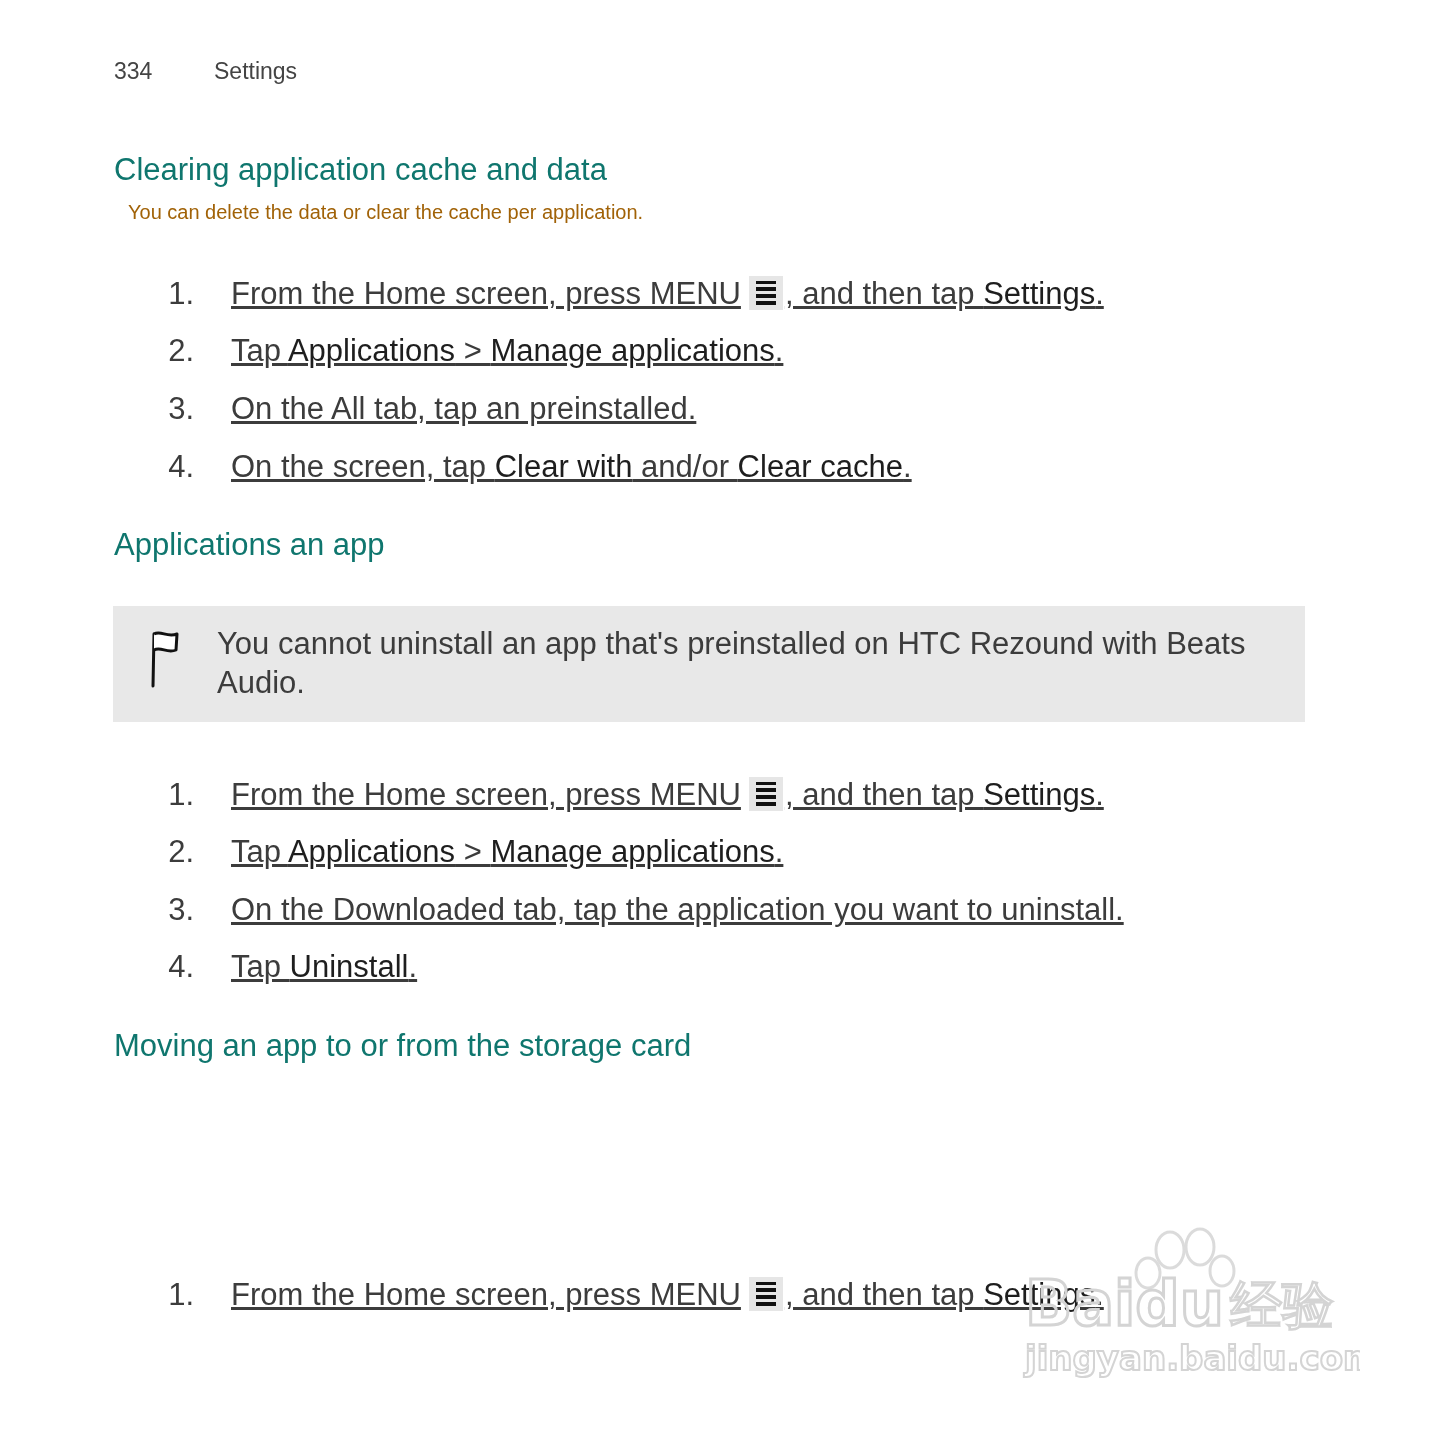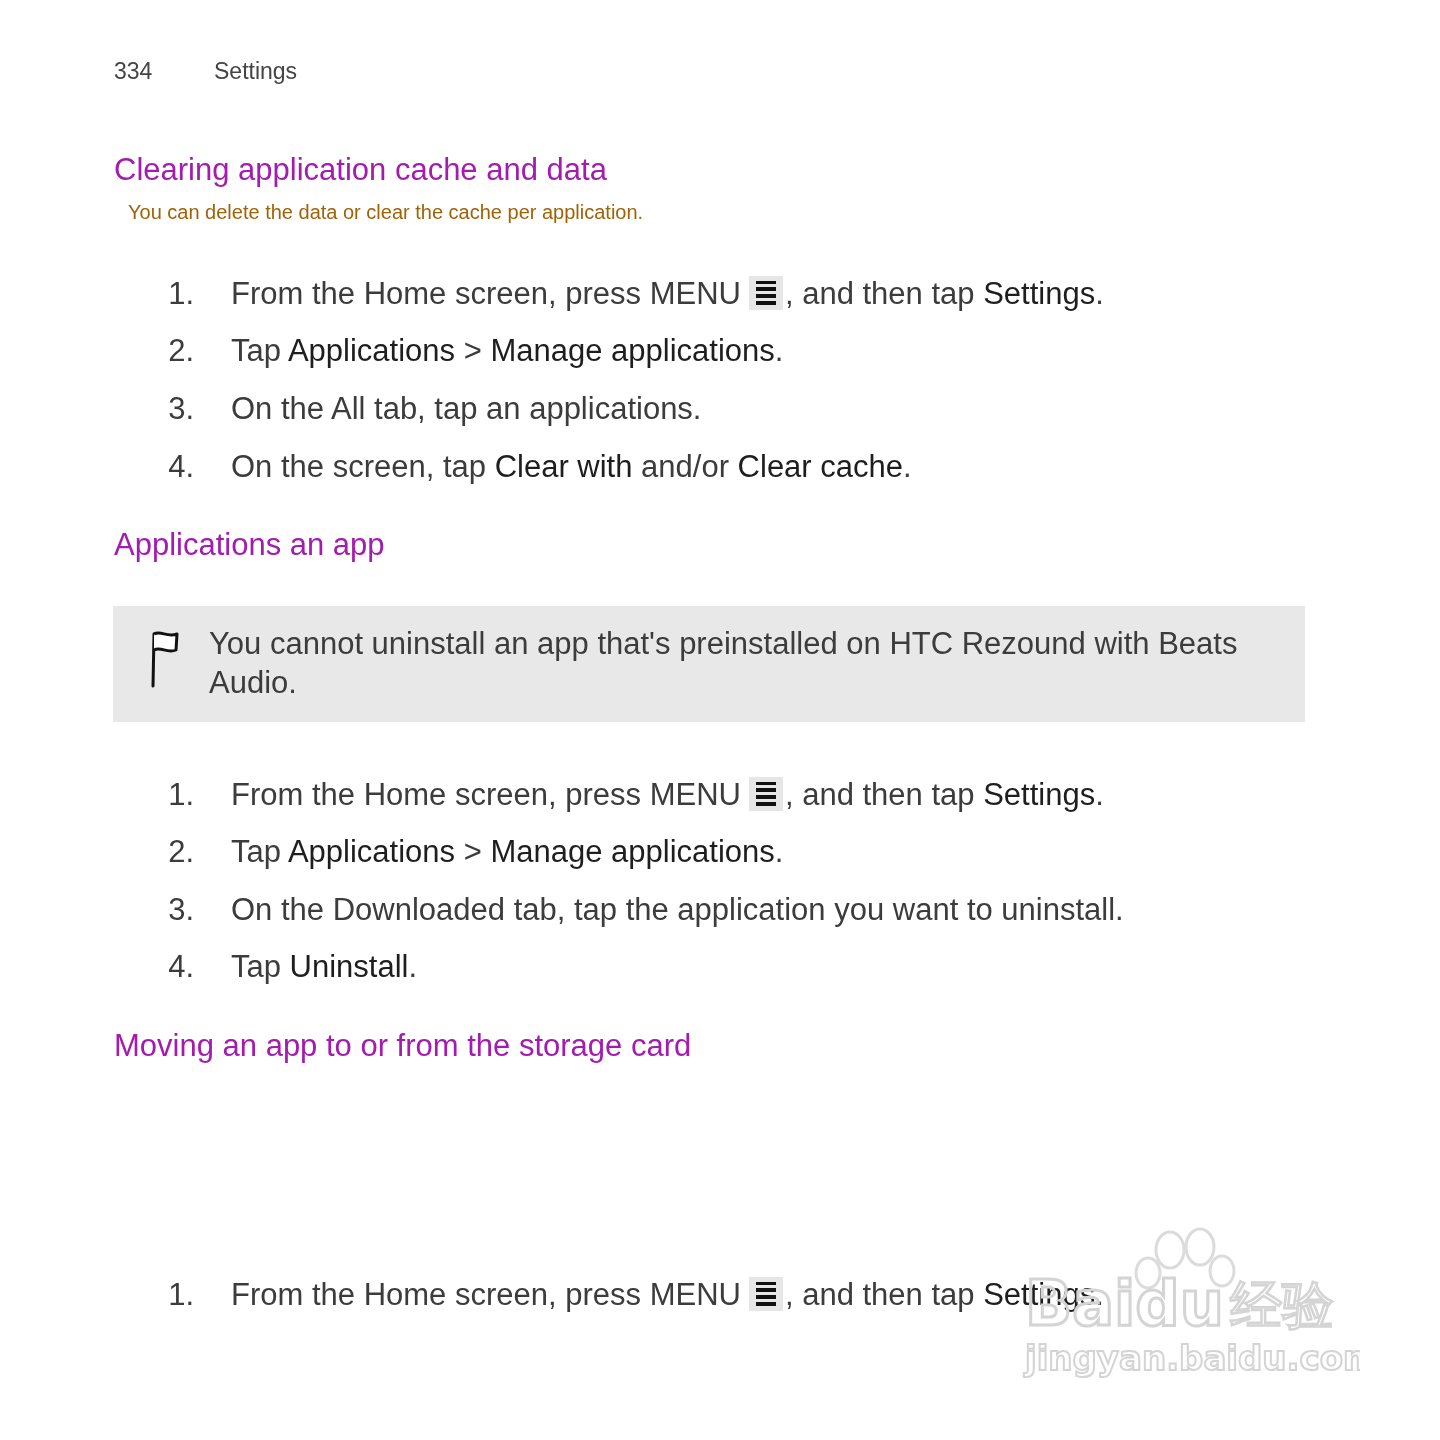--- a/index.html
+++ b/index.html
@@ -3,36 +3,36 @@
 <meta charset="utf-8">
 <style>
   html, body { margin: 0; padding: 0; }
   body {
     width: 1440px; height: 1440px; background: #ffffff; position: relative; overflow: hidden;
     font-family: "Liberation Sans", "DejaVu Sans", sans-serif; color: #3a3a3a;
   }
   .page { position: absolute; left: 0; top: 0; width: 1440px; height: 1090px; }
   .header { position: absolute; top: 58px; left: 114px; font-size: 23px; color: #444; }
   .header .pnum { display: inline-block; width: 100px; }
-  .h2 { position: absolute; left: 114px; font-size: 31px; color: #a21caf; }
+  .h2 { position: absolute; left: 114px; font-size: 31px; color: #0f766e; }
   .intro { position: absolute; left: 128px; font-size: 20px; color: #a16207; }
   .step { position: absolute; left: 0; height: 40px; font-size: 31px; color: #3c3c3c; white-space: nowrap; }
   .step .num { position: absolute; left: 160px; width: 34px; text-align: right; }
-  .step .txt { position: absolute; left: 231px; }
+  .step .txt { position: absolute; left: 231px; text-decoration: underline; }
   .step b { font-weight: normal; color: #1e1e1e; }
   .menu-icon {
     display: inline-block; width: 34px; height: 34px; background: #e6e6e6; vertical-align: -6px;
     margin: 0 2px 0 8px; position: relative;
   }
   .menu-icon i { position: absolute; left: 7px; width: 20px; background: #111; }
   .note {
     position: absolute; left: 113px; width: 1192px; height: 116px; background: #e8e8e8;
   }
   .note .flag { position: absolute; left: 34px; top: 22px; width: 36px; height: 60px; }
-  .note .ntext { position: absolute; left: 96px; top: 18px; width: 1070px; font-size: 31px; line-height: 39px; color: #3c3c3c; }
+  .note .ntext { position: absolute; left: 104px; top: 18px; width: 1070px; font-size: 31px; line-height: 39px; color: #3c3c3c; }
   .watermark { position: absolute; left: 1020px; top: 1225px; width: 340px; height: 160px; pointer-events: none; }
 </style>
 </head>
 <body>
 
 <div class="page">
 
   <div class="header">
     <span class="pnum">334</span><span>Settings</span>
   </div>
@@ -43,21 +43,21 @@
   <div class="step" style="top:276px">
     <span class="num">1.</span>
     <span class="txt"><span>From the Home screen, press MENU</span><span class="menu-icon"><i style="top:5px;height:3px"></i><i style="top:11px;height:4px"></i><i style="top:18px;height:4px"></i><i style="top:25px;height:4px"></i></span><span>, and then tap </span><b>Settings</b><span>.</span></span>
   </div>
   <div class="step" style="top:333px">
     <span class="num">2.</span>
     <span class="txt"><span>Tap </span><b>Applications</b><span> &gt; </span><b>Manage applications</b><span>.</span></span>
   </div>
   <div class="step" style="top:391px">
     <span class="num">3.</span>
-    <span class="txt">On the All tab, tap an applications.</span>
+    <span class="txt">On the All tab, tap an preinstalled.</span>
   </div>
   <div class="step" style="top:449px">
     <span class="num">4.</span>
     <span class="txt"><span>On the screen, tap </span><b>Clear with</b><span> and/or </span><b>Clear cache</b><span>.</span></span>
   </div>
 
   <div class="h2" style="top:527px">Applications an app</div>
   <div class="note" style="top:606px">
     <svg class="flag" viewBox="0 0 36 60">
       <path d="M6 58 L7 6" stroke="#111" stroke-width="3" fill="none" stroke-linecap="round"></path>

